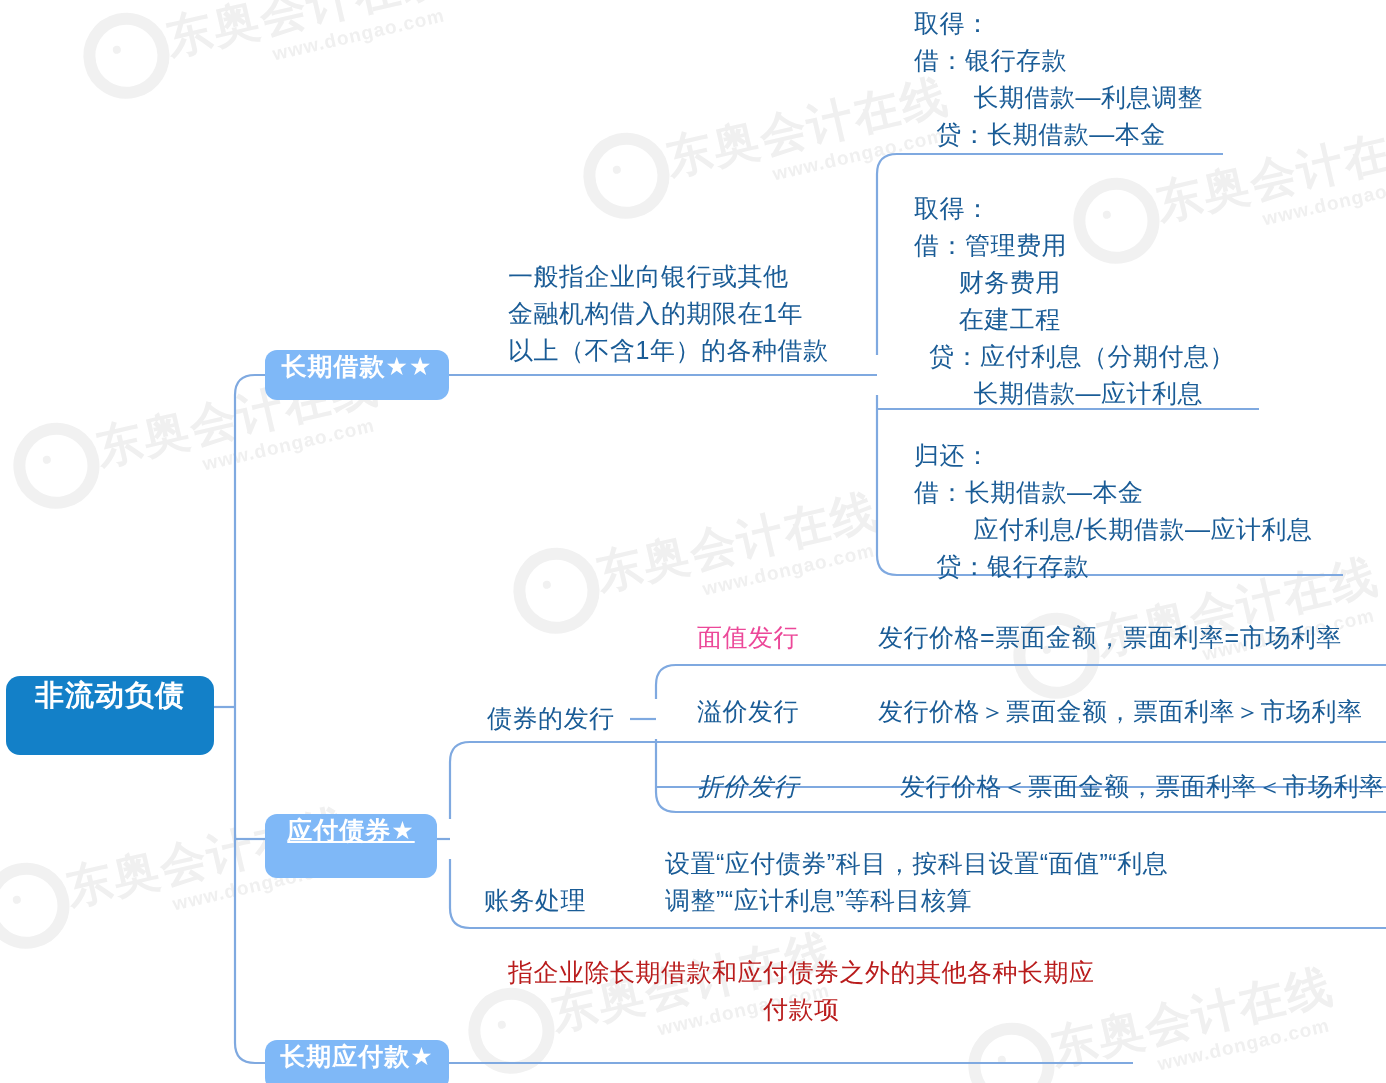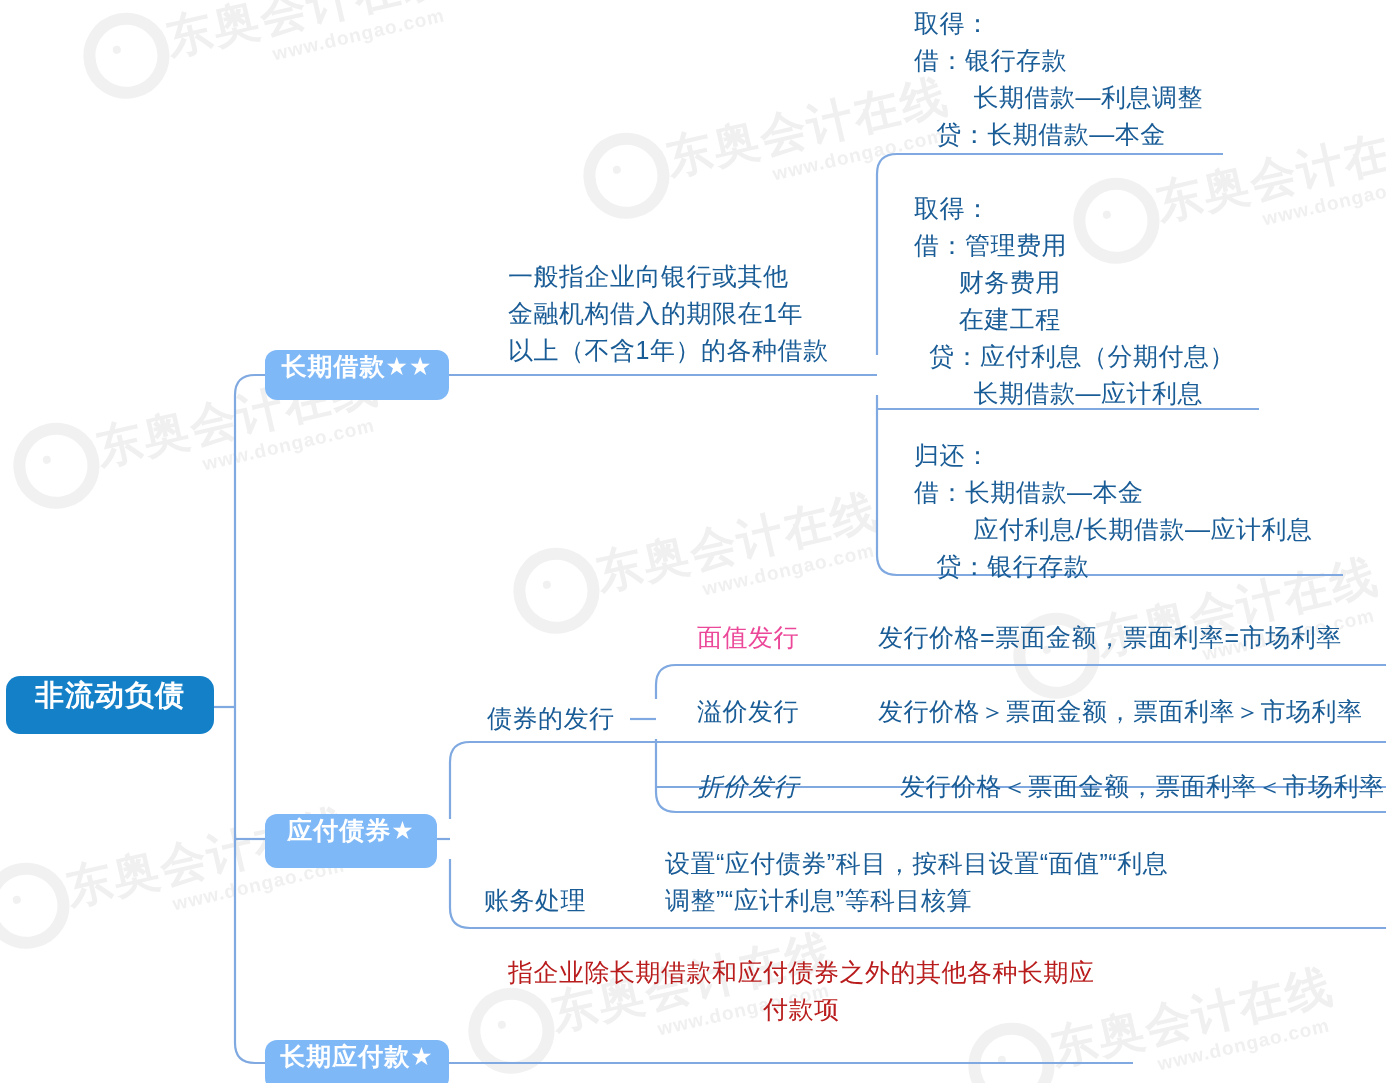--- a/index.html
+++ b/index.html
@@ -149,29 +149,29 @@
       <path d="M656,739 V792 Q656,812 676,812 H1386"></path>
 
       <path d="M656,787 H1386"></path>
 
       <path d="M656,719 H630"></path>
 
       <path d="M449,1063 H1133"></path>
     </g>
   </svg>
 
-  <div class="node root" style="left: 6px; top: 676px; width: 208px; height: 58px; background: rgb(19, 128, 200);">
+  <div class="node root" style="left: 6px; top: 676px; width: 208px; height: 79px; background: rgb(19, 128, 200);">
     <span>非流动负债</span>
   </div>
 
   <div class="node branch" style="left: 265px; top: 350px; width: 184px; height: 50px; background: rgb(127, 184, 247);">
     <span>长期借款★★</span>
   </div>
 
-  <div class="node branch" style="left: 265px; top: 814px; width: 172px; height: 54px; background: rgb(127, 184, 247);">
+  <div class="node branch" style="left: 265px; top: 814px; width: 172px; height: 64px; background: rgb(127, 184, 247); text-decoration: underline;">
     <span>应付债券★</span>
   </div>
 
   <div class="node branch" style="left: 265px; top: 1040px; width: 184px; height: 50px; background: rgb(127, 184, 247);">
     <span>长期应付款★</span>
   </div>
 
   <div class="txt" style="left: 508px; top: 258px; color: rgb(26, 92, 150);">一般指企业向银行或其他
 金融机构借入的期限在1年
 以上（不含1年）的各种借款</div>

